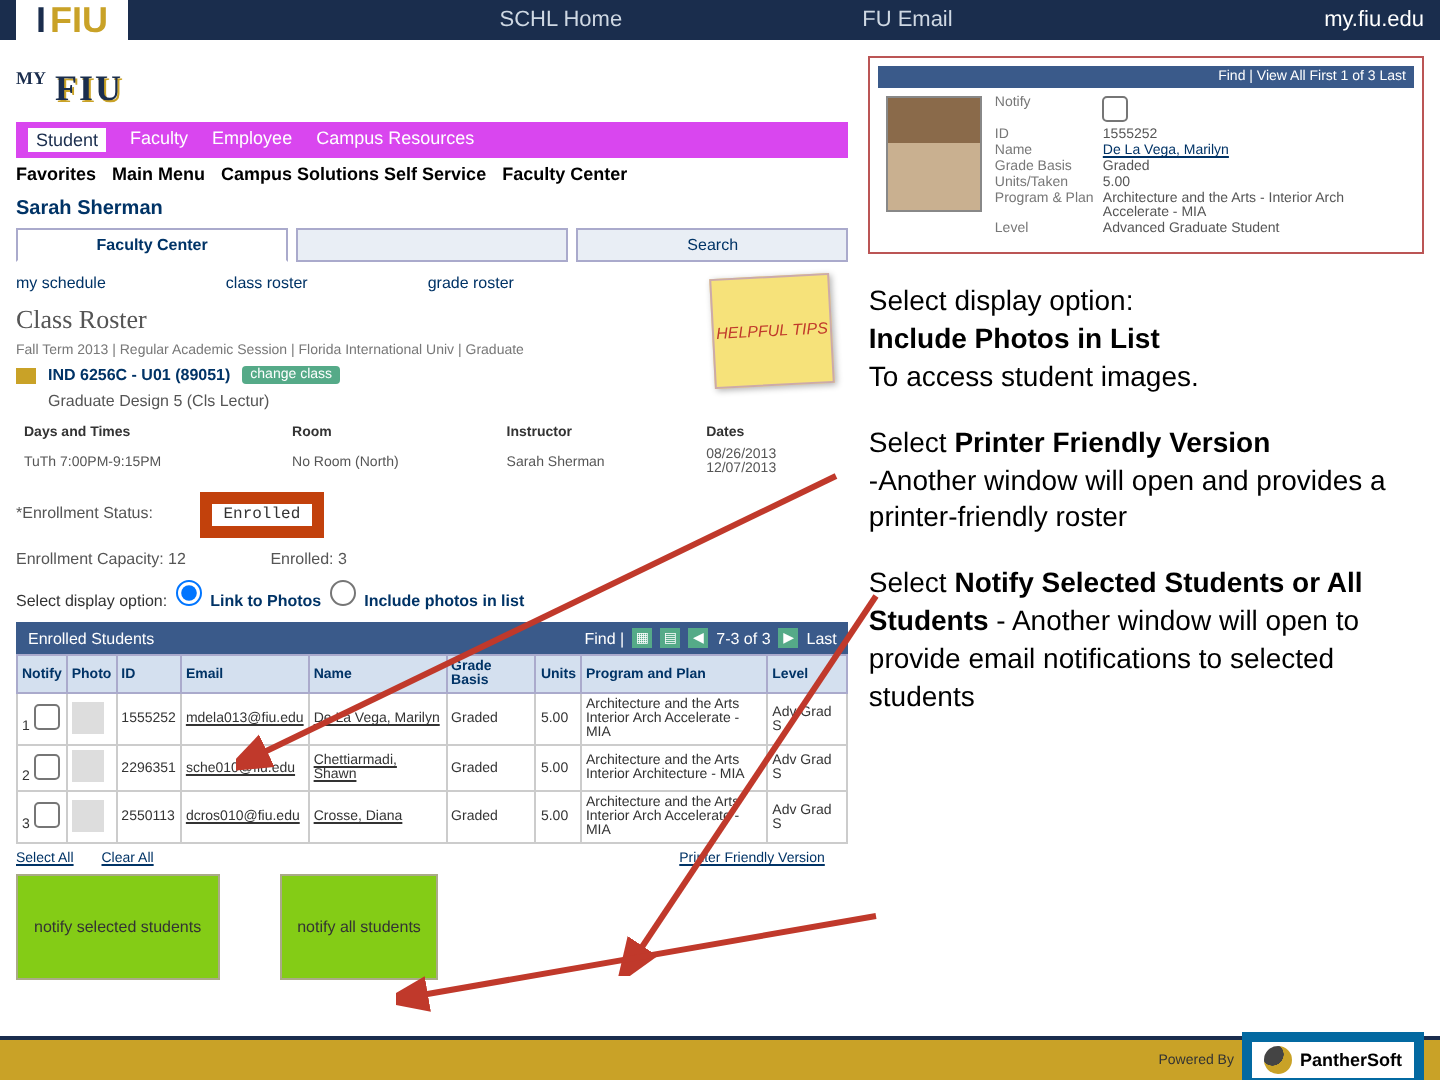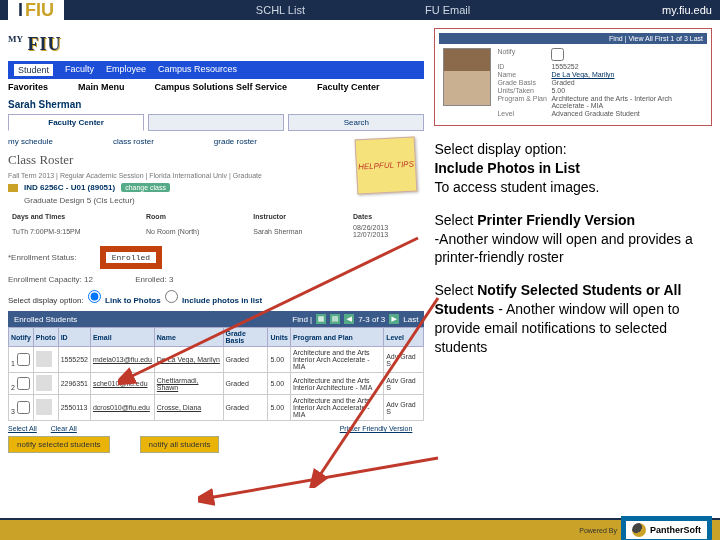--- a/index.html
+++ b/index.html
@@ -13,23 +13,23 @@
 
   .content { display: flex; gap: 10px; padding: 8px 8px 0 8px; }
 
   .left-panel { width: 420px; position: relative; }
   .right-panel { width: 280px; display: flex; flex-direction: column; gap: 14px; }
 
   .my-fiu-logo { font-size: 18px; font-weight: 900; margin: 6px 0; font-family: Liberation Serif, serif; }
   .my-fiu-logo .my { font-size: 9px; color: #1a2d4d; vertical-align: top; }
   .my-fiu-logo .fiu { color: #1a2d4d; text-shadow: 1px 1px 0 #c9a227; letter-spacing: 1px; }
 
-  .tab-bar { background: #1d4ed8; color: #fff; padding: 3px 6px; font-size: 9px; display: flex; gap: 12px; }
+  .tab-bar { background: #d946ef; color: #fff; padding: 3px 6px; font-size: 9px; display: flex; gap: 12px; }
   .tab-bar span:first-child { background: #fff; color: #1a2d4d; padding: 1px 4px; }
-  .sub-nav { font-size: 9px; padding: 3px 0; display: flex; gap: 30px; font-weight: bold; }
+  .sub-nav { font-size: 9px; padding: 3px 0; display: flex; gap: 8px; font-weight: bold; }
   .user-name { color: #003366; font-size: 10px; font-weight: bold; margin: 4px 0; }
 
   .three-tabs { display: flex; gap: 4px; font-size: 8px; }
   .three-tabs div { flex: 1; background: #e9eef5; border: 1px solid #aac; padding: 3px; text-align: center; color: #003366; }
   .three-tabs div:first-child { background: #fff; border-bottom: 1px solid #fff; font-weight: bold; }
 
   .sticky { position: absolute; right: 8px; top: 110px; width: 60px; height: 55px; background: #f6e27a; border: 1px solid #caa; transform: rotate(-3deg); display: flex; align-items: center; justify-content: center; font-size: 8px; font-style: italic; color: #c0392b; text-align: center; box-shadow: 1px 1px 3px rgba(0,0,0,.3); }
 
   .link-row { display: flex; gap: 60px; font-size: 8px; color: #003366; margin: 6px 0; }
   .section-title { font-family: Georgia, serif; color: #555; font-size: 13px; margin: 4px 0; }
@@ -58,21 +58,21 @@
   .roster-table { width: 100%; border-collapse: collapse; font-size: 7px; }
   .roster-table th { background: #d4e0ef; color: #003366; border: 1px solid #aac; padding: 2px; text-align: left; }
   .roster-table td { border: 1px solid #ccc; padding: 2px; color: #333; }
   .photo-cell { width: 16px; height: 16px; background: #ddd; display: inline-block; }
   .link-text { color: #003366; text-decoration: underline; }
 
   .bottom-links { font-size: 7px; color: #003366; margin: 4px 0; }
   .bottom-links span { margin-right: 12px; text-decoration: underline; }
 
   .action-btns { display: flex; gap: 30px; margin-top: 4px; }
-  .action-btn { background: #eab308; border: 1px solid #aa8; padding: 3px 8px; font-size: 8px; color: #333; }
+  .action-btn { background: #84cc16; border: 1px solid #aa8; padding: 21px 8px; font-size: 8px; color: #333; }
 
   .card { border: 1px solid #b55; padding: 4px; background: #fff; font-size: 7px; }
   .card-header { background: #3a5a8a; color: #fff; padding: 2px 4px; display: flex; justify-content: space-between; font-size: 7px; }
   .card-body { display: flex; gap: 6px; padding: 4px; }
   .card-photo { width: 48px; height: 58px; background: linear-gradient(#8a6a4a 40%, #c9b090 40%); border: 1px solid #888; }
   .card-info { flex: 1; display: grid; grid-template-columns: 50px 1fr; gap: 1px 4px; color: #555; }
   .card-info .lbl { color: #777; }
 
   .instr-box { font-size: 14px; line-height: 1.35; color: #000; }
   .instr-box b { font-weight: bold; }
@@ -85,21 +85,21 @@
 </style>
 </head>
 <body>
 
 <div class="header-bar">
   <div class="header-left">
     <span>I</span>
       <span class="fiu">FIU</span>
   </div>
   <div class="header-links">
-    <span>SCHL List</span>
+    <span>SCHL Home</span>
     <span>FU Email</span>
   </div>
   <span>my.fiu.edu</span>
 </div>
 
 <div class="content">
   <div class="left-panel">
     <div class="my-fiu-logo">
       <span class="my">MY</span>
       <span class="fiu">FIU</span>

